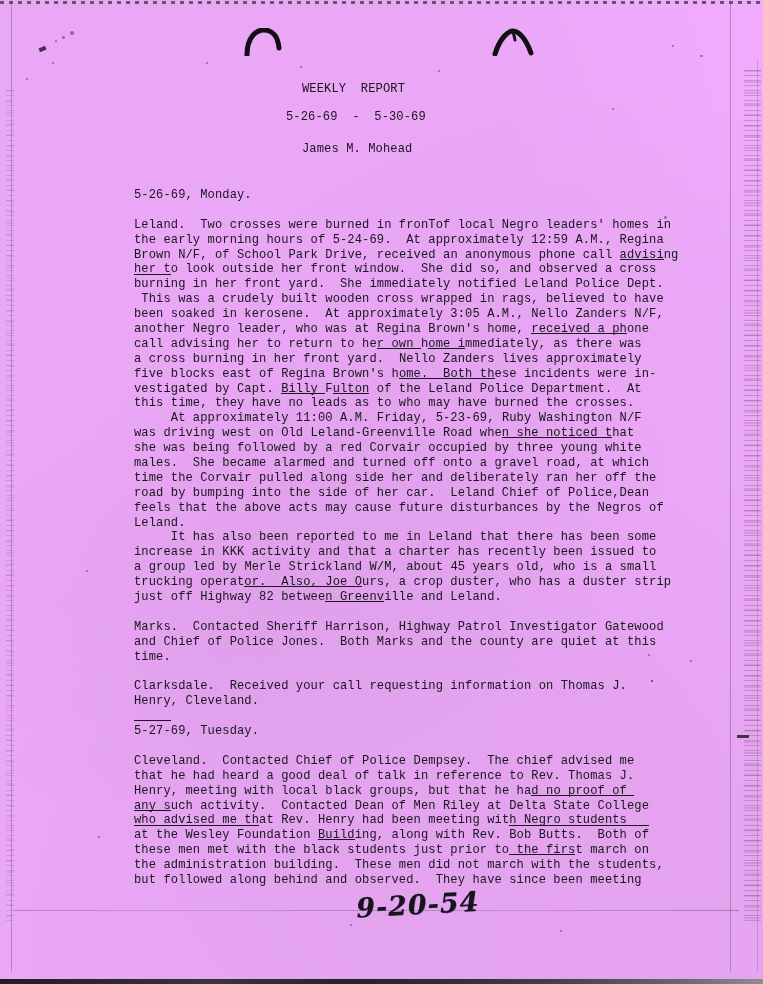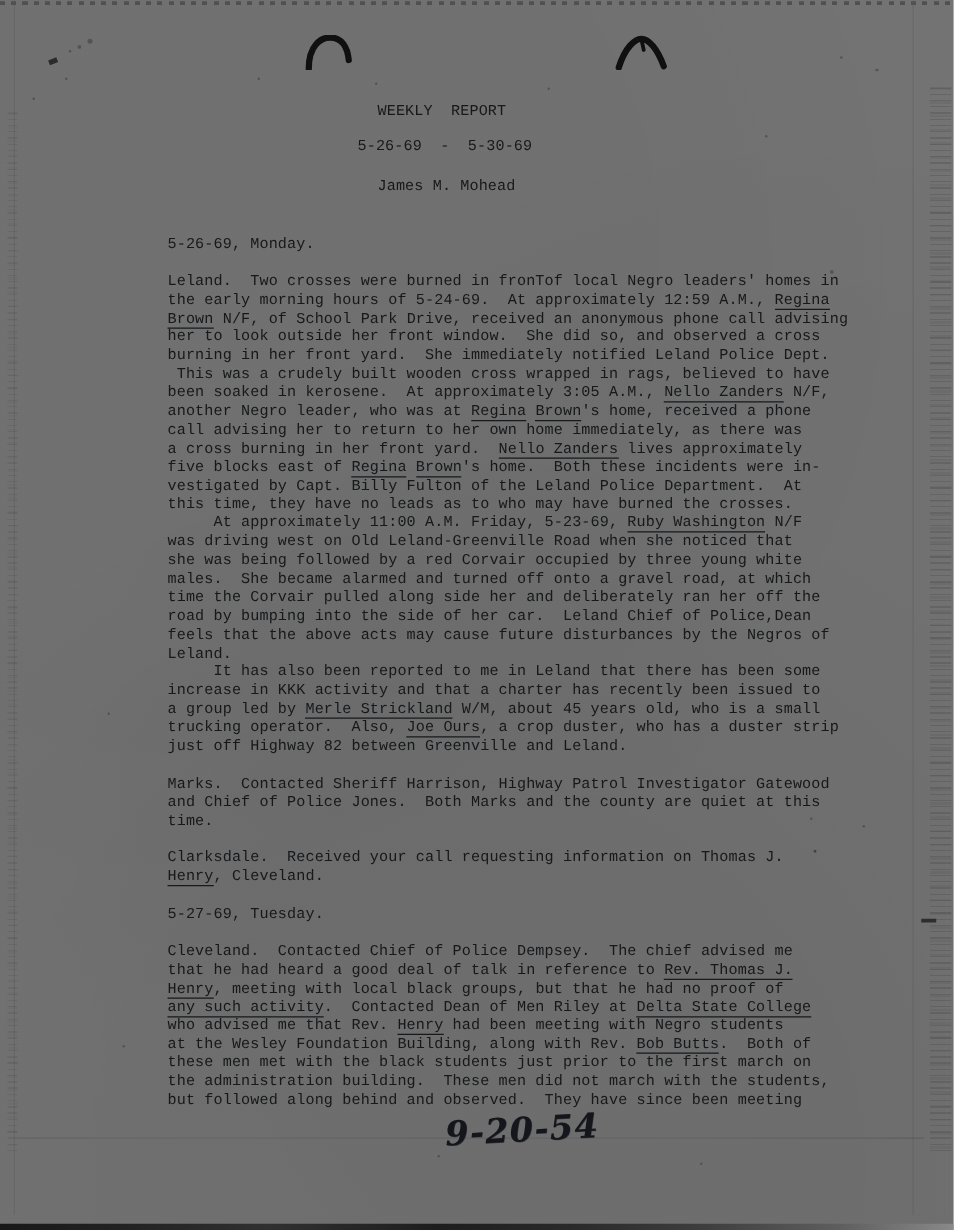--- a/index.html
+++ b/index.html
@@ -11,21 +11,21 @@
   body {
     font-family: "Liberation Mono", "DejaVu Sans Mono", monospace;
   }
 
   
   #scan {
     position: relative;
     width: 763px;
     height: 984px;
     margin: 0 auto;
-    background: #737373;
+    background: #f0abfc;
     overflow: hidden;
   }
 
   
   #scan::before {
     content: "";
     position: absolute;
     inset: 0;
     background:
       radial-gradient(circle at 18% 22%, rgba(0,0,0,.022) 0 38%, transparent 62%),
@@ -149,21 +149,21 @@
 
   
   .hdr {
     text-align: left;
   }
 
   
   u.tu {
     text-decoration: none;
     border-bottom: 1.3px solid #17191b;
-    padding-bottom: 0px;
+    padding-bottom: 12px;
   }
 
   
   .handwriting {
     position: absolute;
     font-family: "DejaVu Serif", "Liberation Serif", serif;
     font-style: italic;
     font-weight: 700;
     color: #14161c;
     letter-spacing: 1px;

